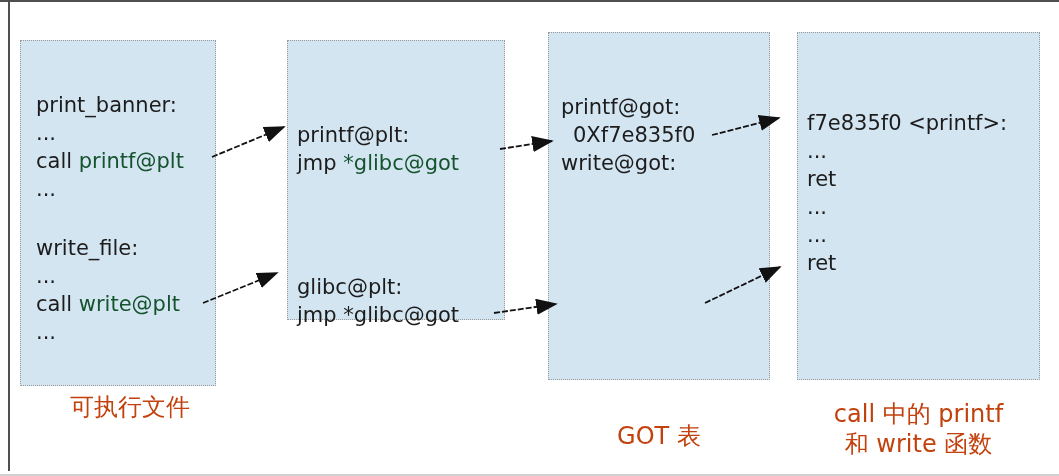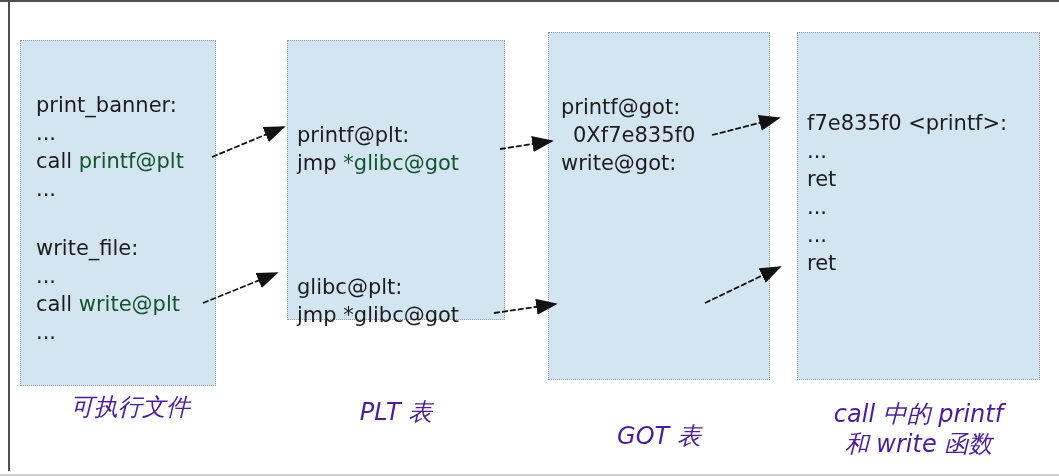--- a/index.html
+++ b/index.html
@@ -33,24 +33,23 @@
   .indent { padding-left: 12px; }
   .gap-exec  { margin-top: 31px; }
   .gap-plt   { margin-top: 96px; }
   .gap-got   { }
   .gap-glibc { margin-top: 28px; }
 
   .caption {
     position: absolute;
     text-align: center;
     font-size: 24px;
-    color: #4c1d95;
+    color: #c2410c;
     line-height: 30px;
     white-space: nowrap;
-    font-style: italic;
   }
   #caption-executable { left: 20px;  top: 392px; width: 220px; }
   #caption-plt        { left: 287px; top: 397px; width: 218px; }
   #caption-got        { left: 548px; top: 421px; width: 222px; }
   #caption-glibc      { left: 797px; top: 399px; width: 243px; }
 
   #arrow-layer { position: absolute; left: 0; top: 0; pointer-events: none; }
   #arrow-layer line {
     stroke: #111111;
     stroke-width: 1.8;
@@ -93,21 +92,20 @@
   <div class="box" id="box-glibc">
     <div class="line"><span>f7e835f0 &lt;printf&gt;:</span></div>
     <div class="line"><span>...</span></div>
     <div class="line"><span>ret</span></div>
     <div class="line"><span>...</span></div>
     <div class="line"><span>...</span></div>
     <div class="line"><span>ret</span></div>
   </div>
 
   <div class="caption" id="caption-executable">可执行文件</div>
-  <div class="caption" id="caption-plt">PLT 表</div>
   <div class="caption" id="caption-got">GOT 表</div>
   <div class="caption" id="caption-glibc">
     <div>call 中的 printf</div>
     <div>和 write 函数</div>
   </div>
 
   <svg id="arrow-layer" width="1059" height="476">
     <defs>
       <marker id="ah" markerWidth="12" markerHeight="9" refX="11" refY="4.5" orient="auto" markerUnits="strokeWidth">
         <path d="M0,0 L12,4.5 L0,9 z" fill="#111111"></path>

